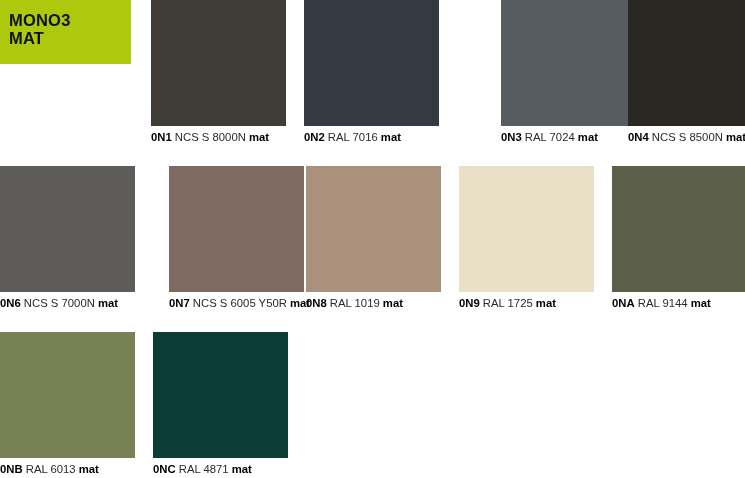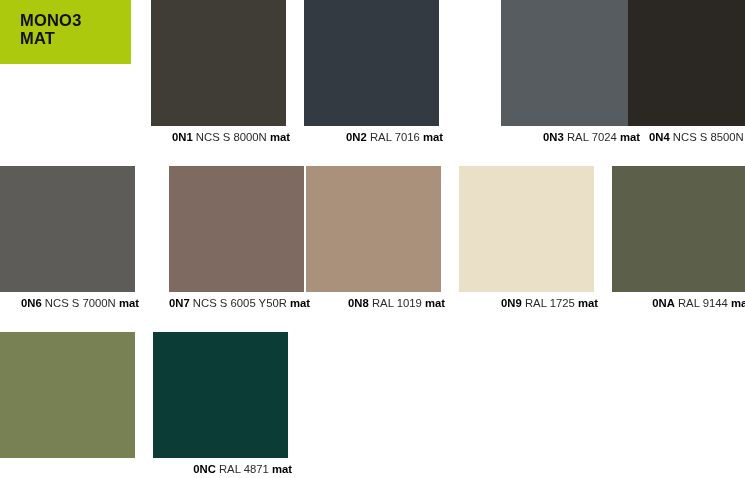--- a/index.html
+++ b/index.html
@@ -24,21 +24,21 @@
 
   
   .title-block {
     position: absolute;
     left: 0;
     top: 0;
     width: 131px;
     height: 64px;
     background: #adc90d;
     box-sizing: border-box;
-    padding: 11px 0 0 20px;
+    padding: 11px 0 0 9px;
   }
   .title-line {
     display: block;
     font-family: "Liberation Sans", sans-serif;
     font-weight: bold;
     font-size: 16.5px;
     line-height: 18px;
     letter-spacing: 0.2px;
     color: #111111;
     white-space: nowrap;
@@ -51,21 +51,20 @@
     width: 745px;
   }
   .row-1 { top: 0; }
   .row-2 { top: 166px; }
   .row-3 { top: 332px; }
 
   .cell {
     position: absolute;
     top: 0;
     width: 139px;
-    text-align: right;
   }
   .swatch {
     width: 135px;
     height: 126px;
     display: block;
   }
   .caption {
     margin-top: 5px;
     font-family: "Liberation Sans", sans-serif;
     font-size: 11.3px;
@@ -132,20 +131,21 @@
         <div class="caption"><span class="code">0N9</span><span class="name"> RAL 1725 </span><span class="finish">mat</span></div>
       </div>
       <div class="cell" style="left: 612px;">
         <div class="swatch" style="background: rgb(92, 96, 74);"></div>
         <div class="caption"><span class="code">0NA</span><span class="name"> RAL 9144 </span><span class="finish">mat</span></div>
       </div>
     </div>
   <div class="row row-3">
       <div class="cell" style="left: 0px;">
         <div class="swatch" style="background: rgb(120, 129, 84);"></div>
+        <div class="caption"><span class="code">0NB</span><span class="name"> RAL 6013 </span><span class="finish">mat</span></div>
       </div>
       <div class="cell" style="left: 153px;">
         <div class="swatch" style="background: rgb(11, 61, 54);"></div>
         <div class="caption"><span class="code">0NC</span><span class="name"> RAL 4871 </span><span class="finish">mat</span></div>
       </div>
     </div>
 
 </div>
 
 </body></html>

